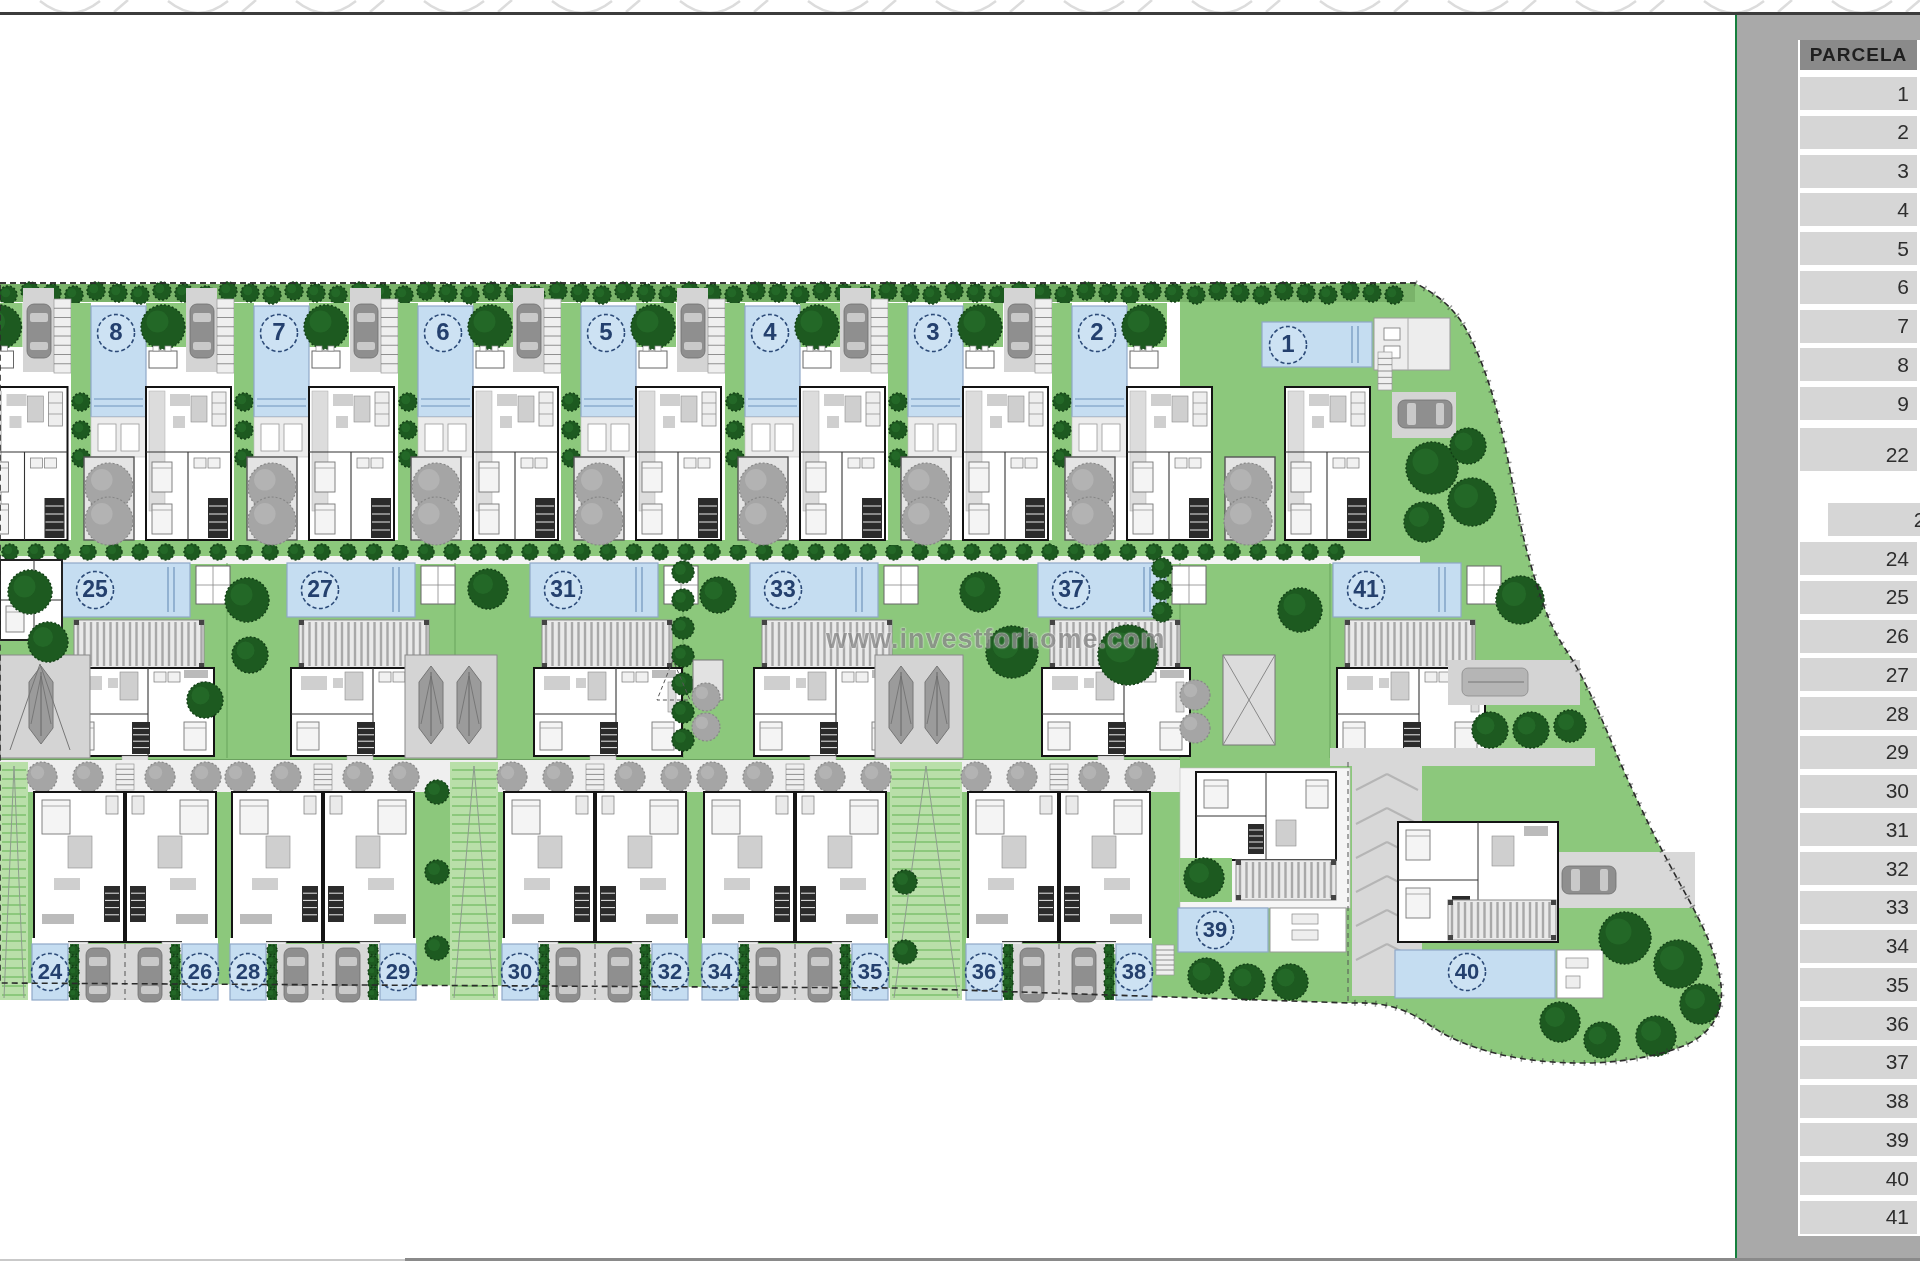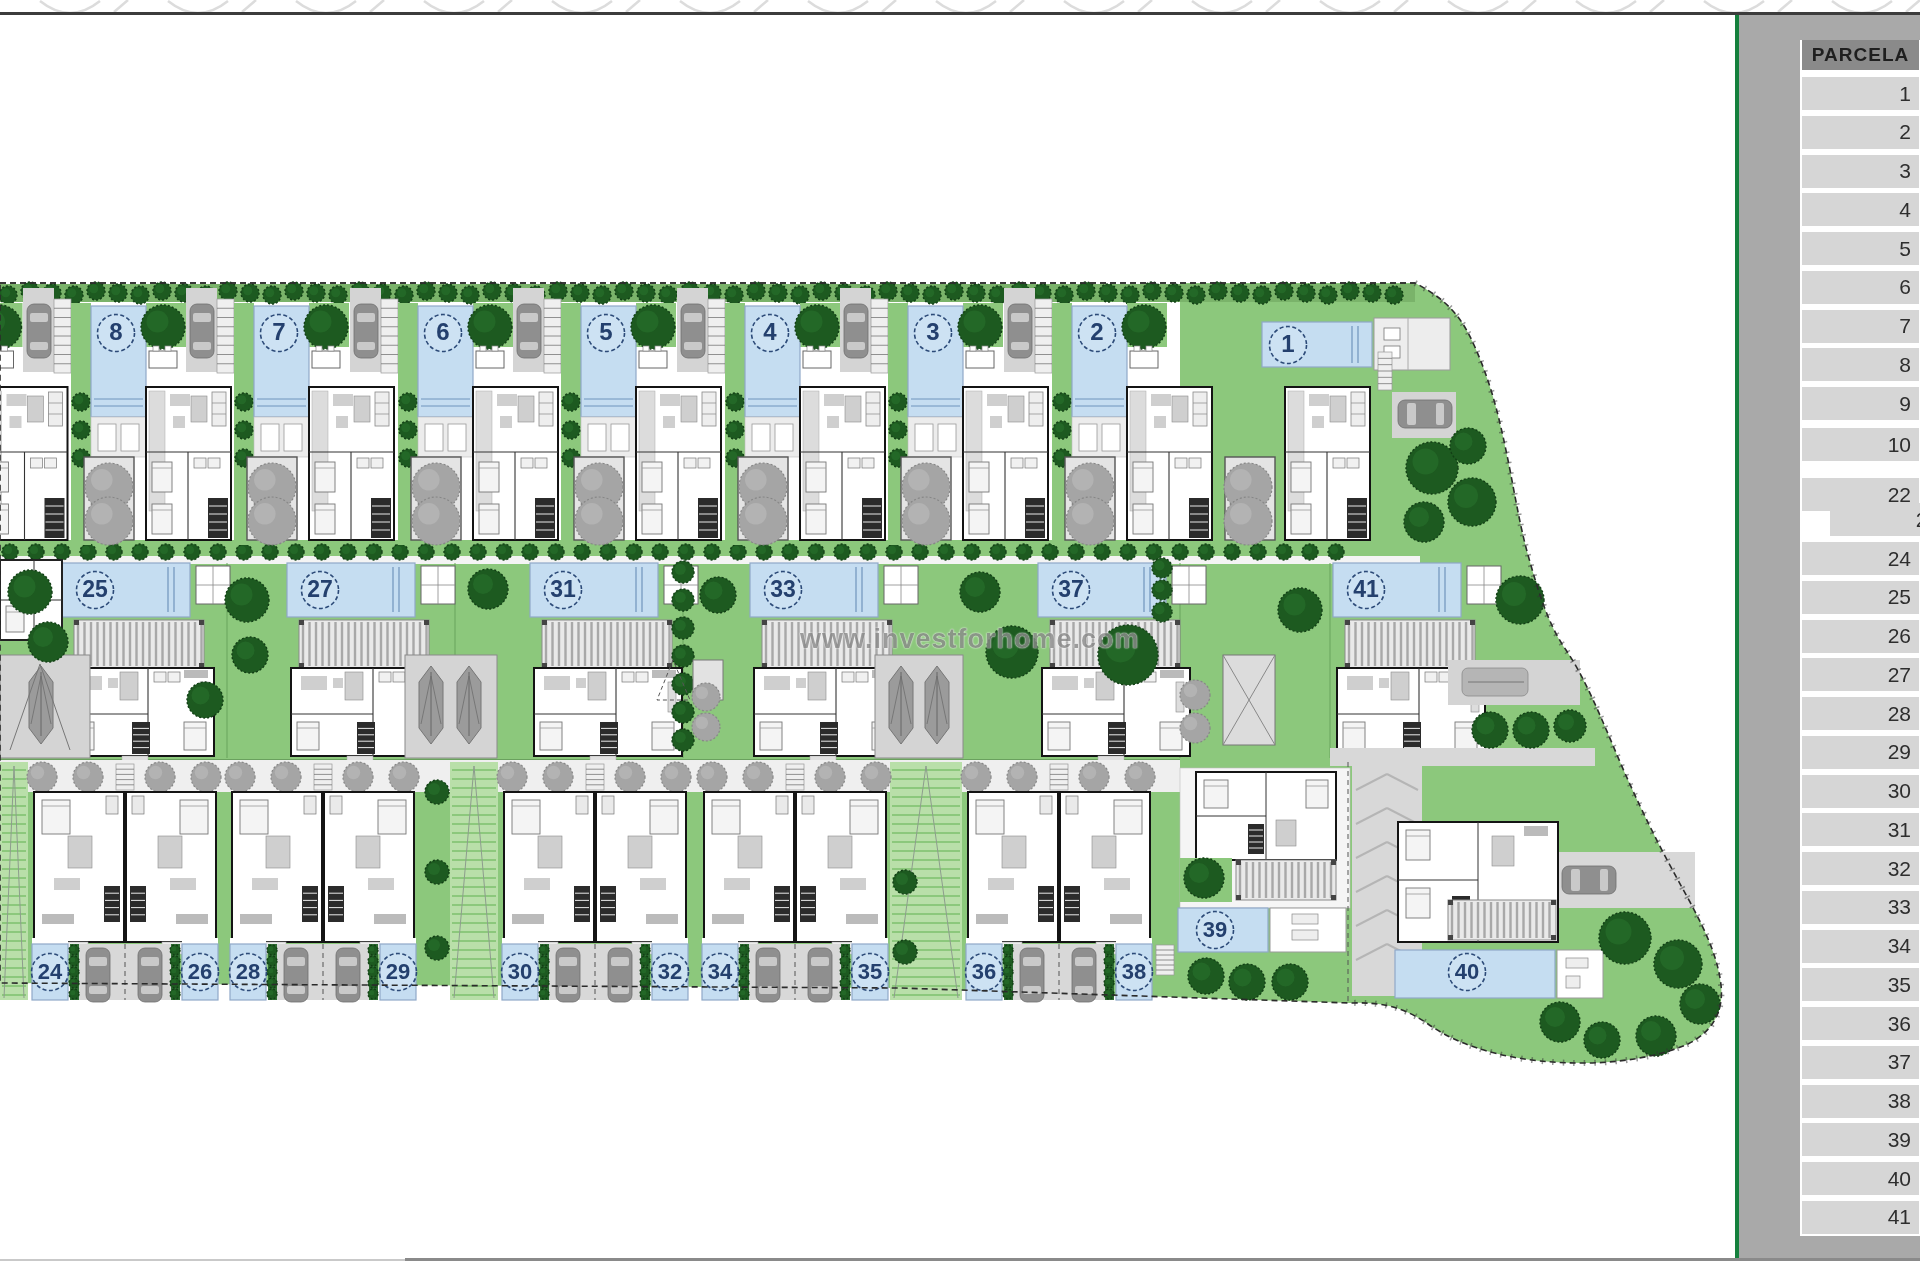--- a/index.html
+++ b/index.html
@@ -1,28 +1,28 @@
 <!DOCTYPE html>
 <html><head>
 <meta charset="utf-8">
 <style>
   html,body{margin:0;padding:0;background:#ffffff;font-family:"Liberation Sans",sans-serif;}
   #stage{position:relative;width:1920px;height:1280px;overflow:hidden;background:#fff;}
   #plan-svg{position:absolute;left:0;top:0;}
   
-  #sidebar{position:absolute;left:1735px;top:13px;width:185px;height:1245px;background:#a9a9a9;border-left:4px solid #15803d;box-sizing:border-box;}
+  #sidebar{position:absolute;left:1735px;top:13px;width:185px;height:1245px;background:#a9a9a9;border-left:2px solid #15803d;box-sizing:border-box;}
   #table-bg{position:absolute;left:61px;top:27px;width:124px;height:1196px;background:#ffffff;}
   .hdr-cell{position:absolute;left:63px;top:27px;width:117px;height:30px;background:#8a8a8a;color:#1f1f1f;
             font-size:19px;font-weight:bold;letter-spacing:1px;display:flex;align-items:center;justify-content:center;}
   .row-cell{position:absolute;left:63px;width:117px;height:33px;background:#d6d6d6;color:#2e2e2e;font-size:21px;
             display:flex;align-items:center;justify-content:flex-end;padding-right:8px;box-sizing:border-box;}
   
   #watermark{position:absolute;left:800px;top:624px;width:320px;text-align:center;
              font-size:27px;font-weight:bold;letter-spacing:1px;color:#8a8a8a;opacity:.8;
-             text-shadow:0 0 2px #ffffff,0 0 1px #ffffff;white-space:nowrap;}
+             text-shadow:0 0 2px #ffffff,0 0 1px #ffffff;white-space:nowrap;padding-left:26px;}
   
   #topline{position:absolute;left:0;top:12px;width:1920px;height:3px;background:#3c3c3c;}
   #botline-l{position:absolute;left:0;top:1259px;width:405px;height:2px;background:#c9c9c9;}
   #botline-r{position:absolute;left:405px;top:1258px;width:1515px;height:3px;background:#8a8a8a;}
 </style>
 </head>
 <body>
 
 <div id="stage">
   <svg id="plan-svg" width="1920" height="1280" viewBox="0 0 1920 1280">
@@ -2679,21 +2679,21 @@
         <div class="row-cell" style="top: 64px;">1</div>
         <div class="row-cell" style="top: 102.75px;">2</div>
         <div class="row-cell" style="top: 141.5px;">3</div>
         <div class="row-cell" style="top: 180.25px;">4</div>
         <div class="row-cell" style="top: 219px;">5</div>
         <div class="row-cell" style="top: 257.75px;">6</div>
         <div class="row-cell" style="top: 296.5px;">7</div>
         <div class="row-cell" style="top: 335.25px;">8</div>
         <div class="row-cell" style="top: 374px;">9</div>
         <div class="row-cell" style="top: 415px;">10</div>
-        <div class="row-cell" style="top: 465px;">22</div>
+        <div class="row-cell" style="top: 425px;">22</div>
         <div class="row-cell" style="top: 490.25px; margin-left: 28px;">23</div>
         <div class="row-cell" style="top: 529px;">24</div>
         <div class="row-cell" style="top: 567.75px;">25</div>
         <div class="row-cell" style="top: 606.5px;">26</div>
         <div class="row-cell" style="top: 645.25px;">27</div>
         <div class="row-cell" style="top: 684px;">28</div>
         <div class="row-cell" style="top: 722.75px;">29</div>
         <div class="row-cell" style="top: 761.5px;">30</div>
         <div class="row-cell" style="top: 800.25px;">31</div>
         <div class="row-cell" style="top: 839px;">32</div>

